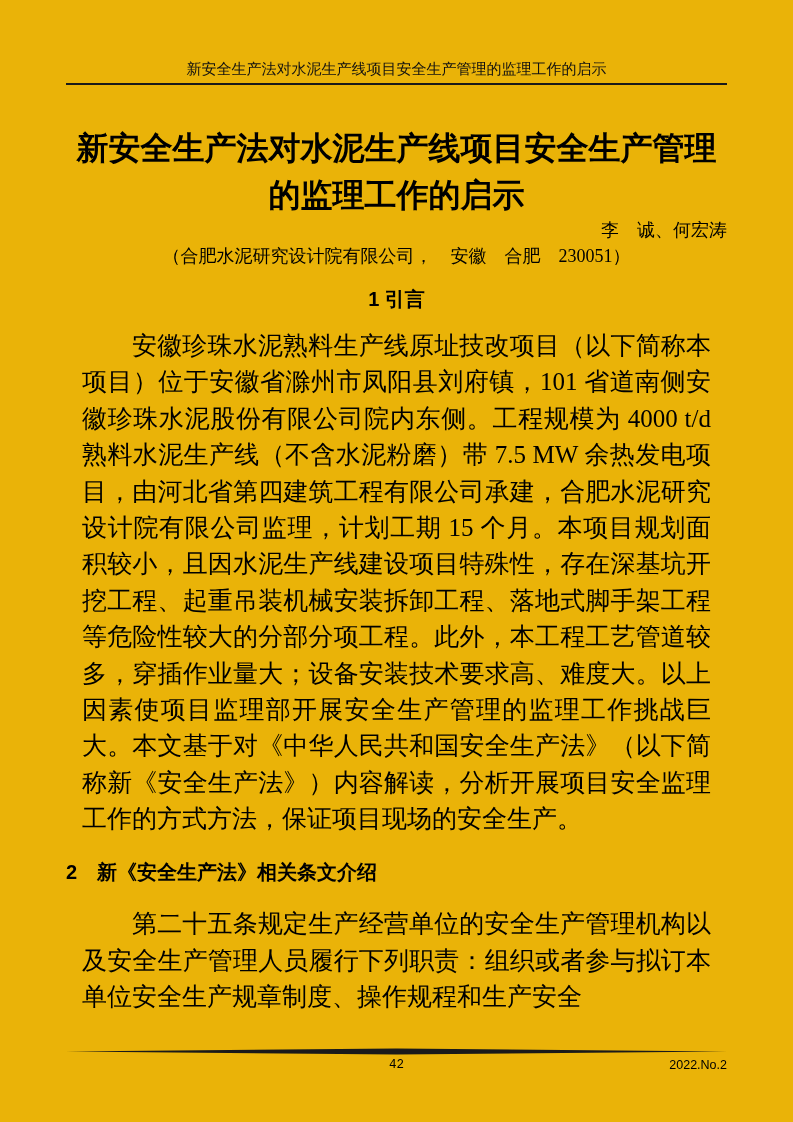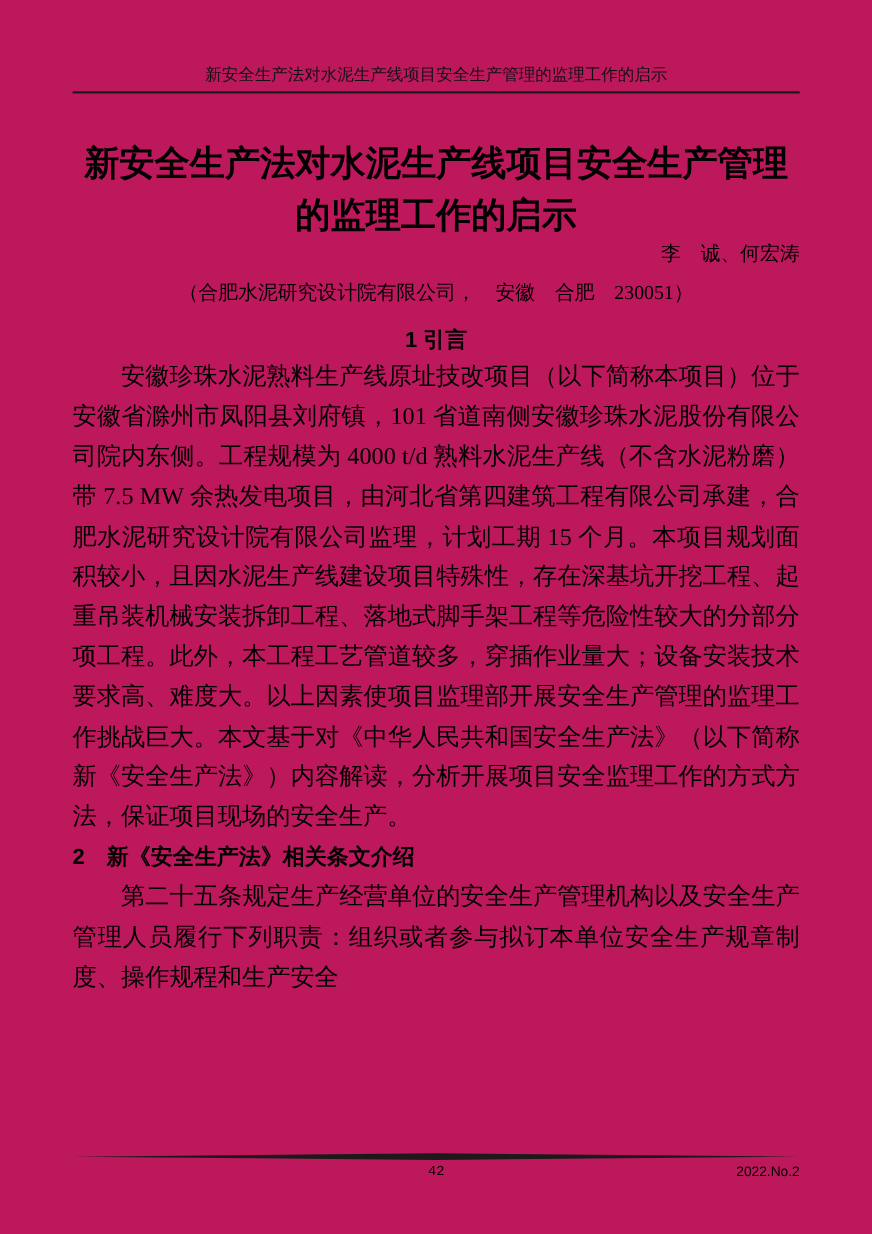--- a/index.html
+++ b/index.html
@@ -1,21 +1,21 @@
 <!DOCTYPE html>
 <html><head>
 <meta charset="utf-8">
 <style>
   html, body { margin: 0; padding: 0; background: #ffffff; }
   .page {
     position: relative;
     width: 793px;
     height: 1122px;
     margin: 0 auto;
-    background: #be185d;
+    background: #eab308;
     color: #000000;
     font-family: "Liberation Serif", "DejaVu Serif", serif;
     overflow: hidden;
     box-sizing: border-box;
   }
   .content {
     position: absolute;
     left: 66px;
     right: 66px;
     top: 0;
@@ -40,43 +40,43 @@
     line-height: 47px;
     text-align: center;
     letter-spacing: 0px;
   }
   .authors {
     font-size: 18px;
     line-height: 22px;
     text-align: right;
   }
   .affiliation {
-    margin-top: 14px;
+    margin-top: 4px;
     font-size: 18px;
     line-height: 22px;
     text-align: center;
   }
   .sec-heading-1 {
     margin: 19px 0 2px 0;
     font-family: "Liberation Sans", "DejaVu Sans", sans-serif;
     font-weight: bold;
     font-size: 20px;
     line-height: 26px;
     text-align: center;
   }
   .sec-heading-2 {
     margin: 0;
     font-family: "Liberation Sans", "DejaVu Sans", sans-serif;
     font-weight: bold;
     font-size: 20px;
     line-height: 36.4px;
   }
   .body-par {
-    margin: 0;
-    font-size: 22px;
+    margin: 16px;
+    font-size: 25px;
     line-height: 36.4px;
     text-align: justify;
     text-justify: inter-ideograph;
     text-indent: 2em;
   }
   .footer {
     position: absolute;
     left: 66px;
     right: 66px;
     top: 1048px;

